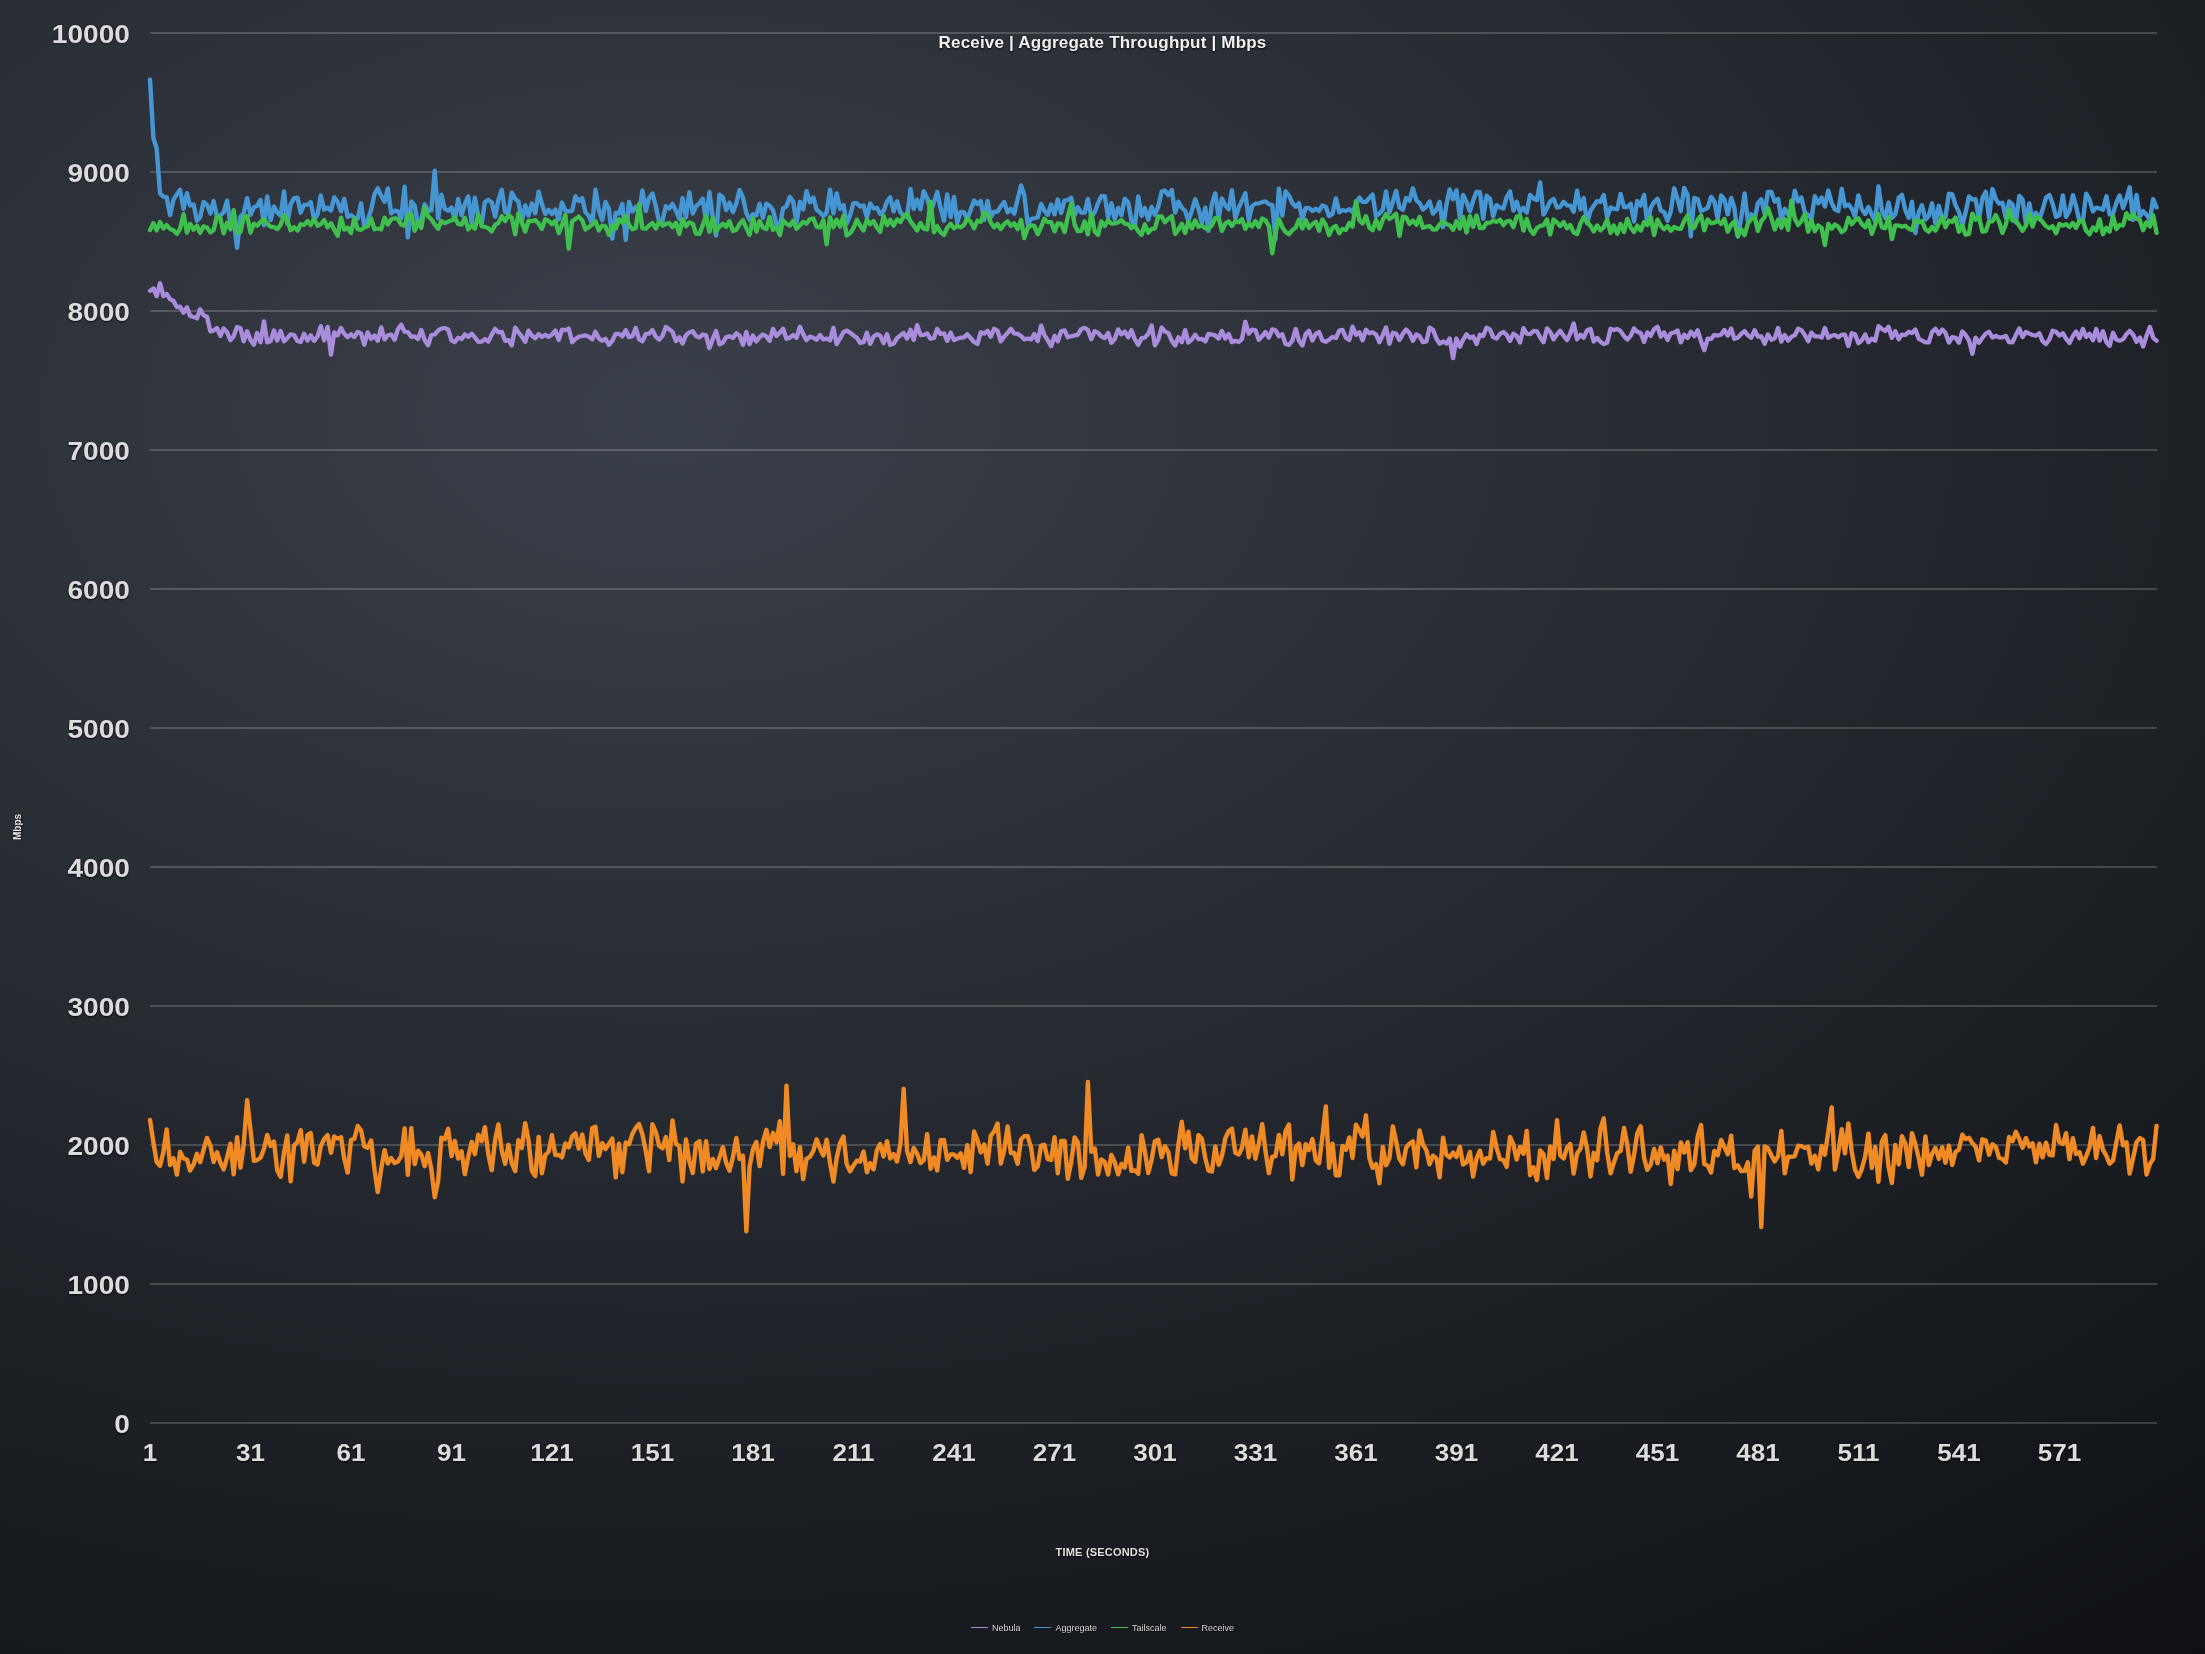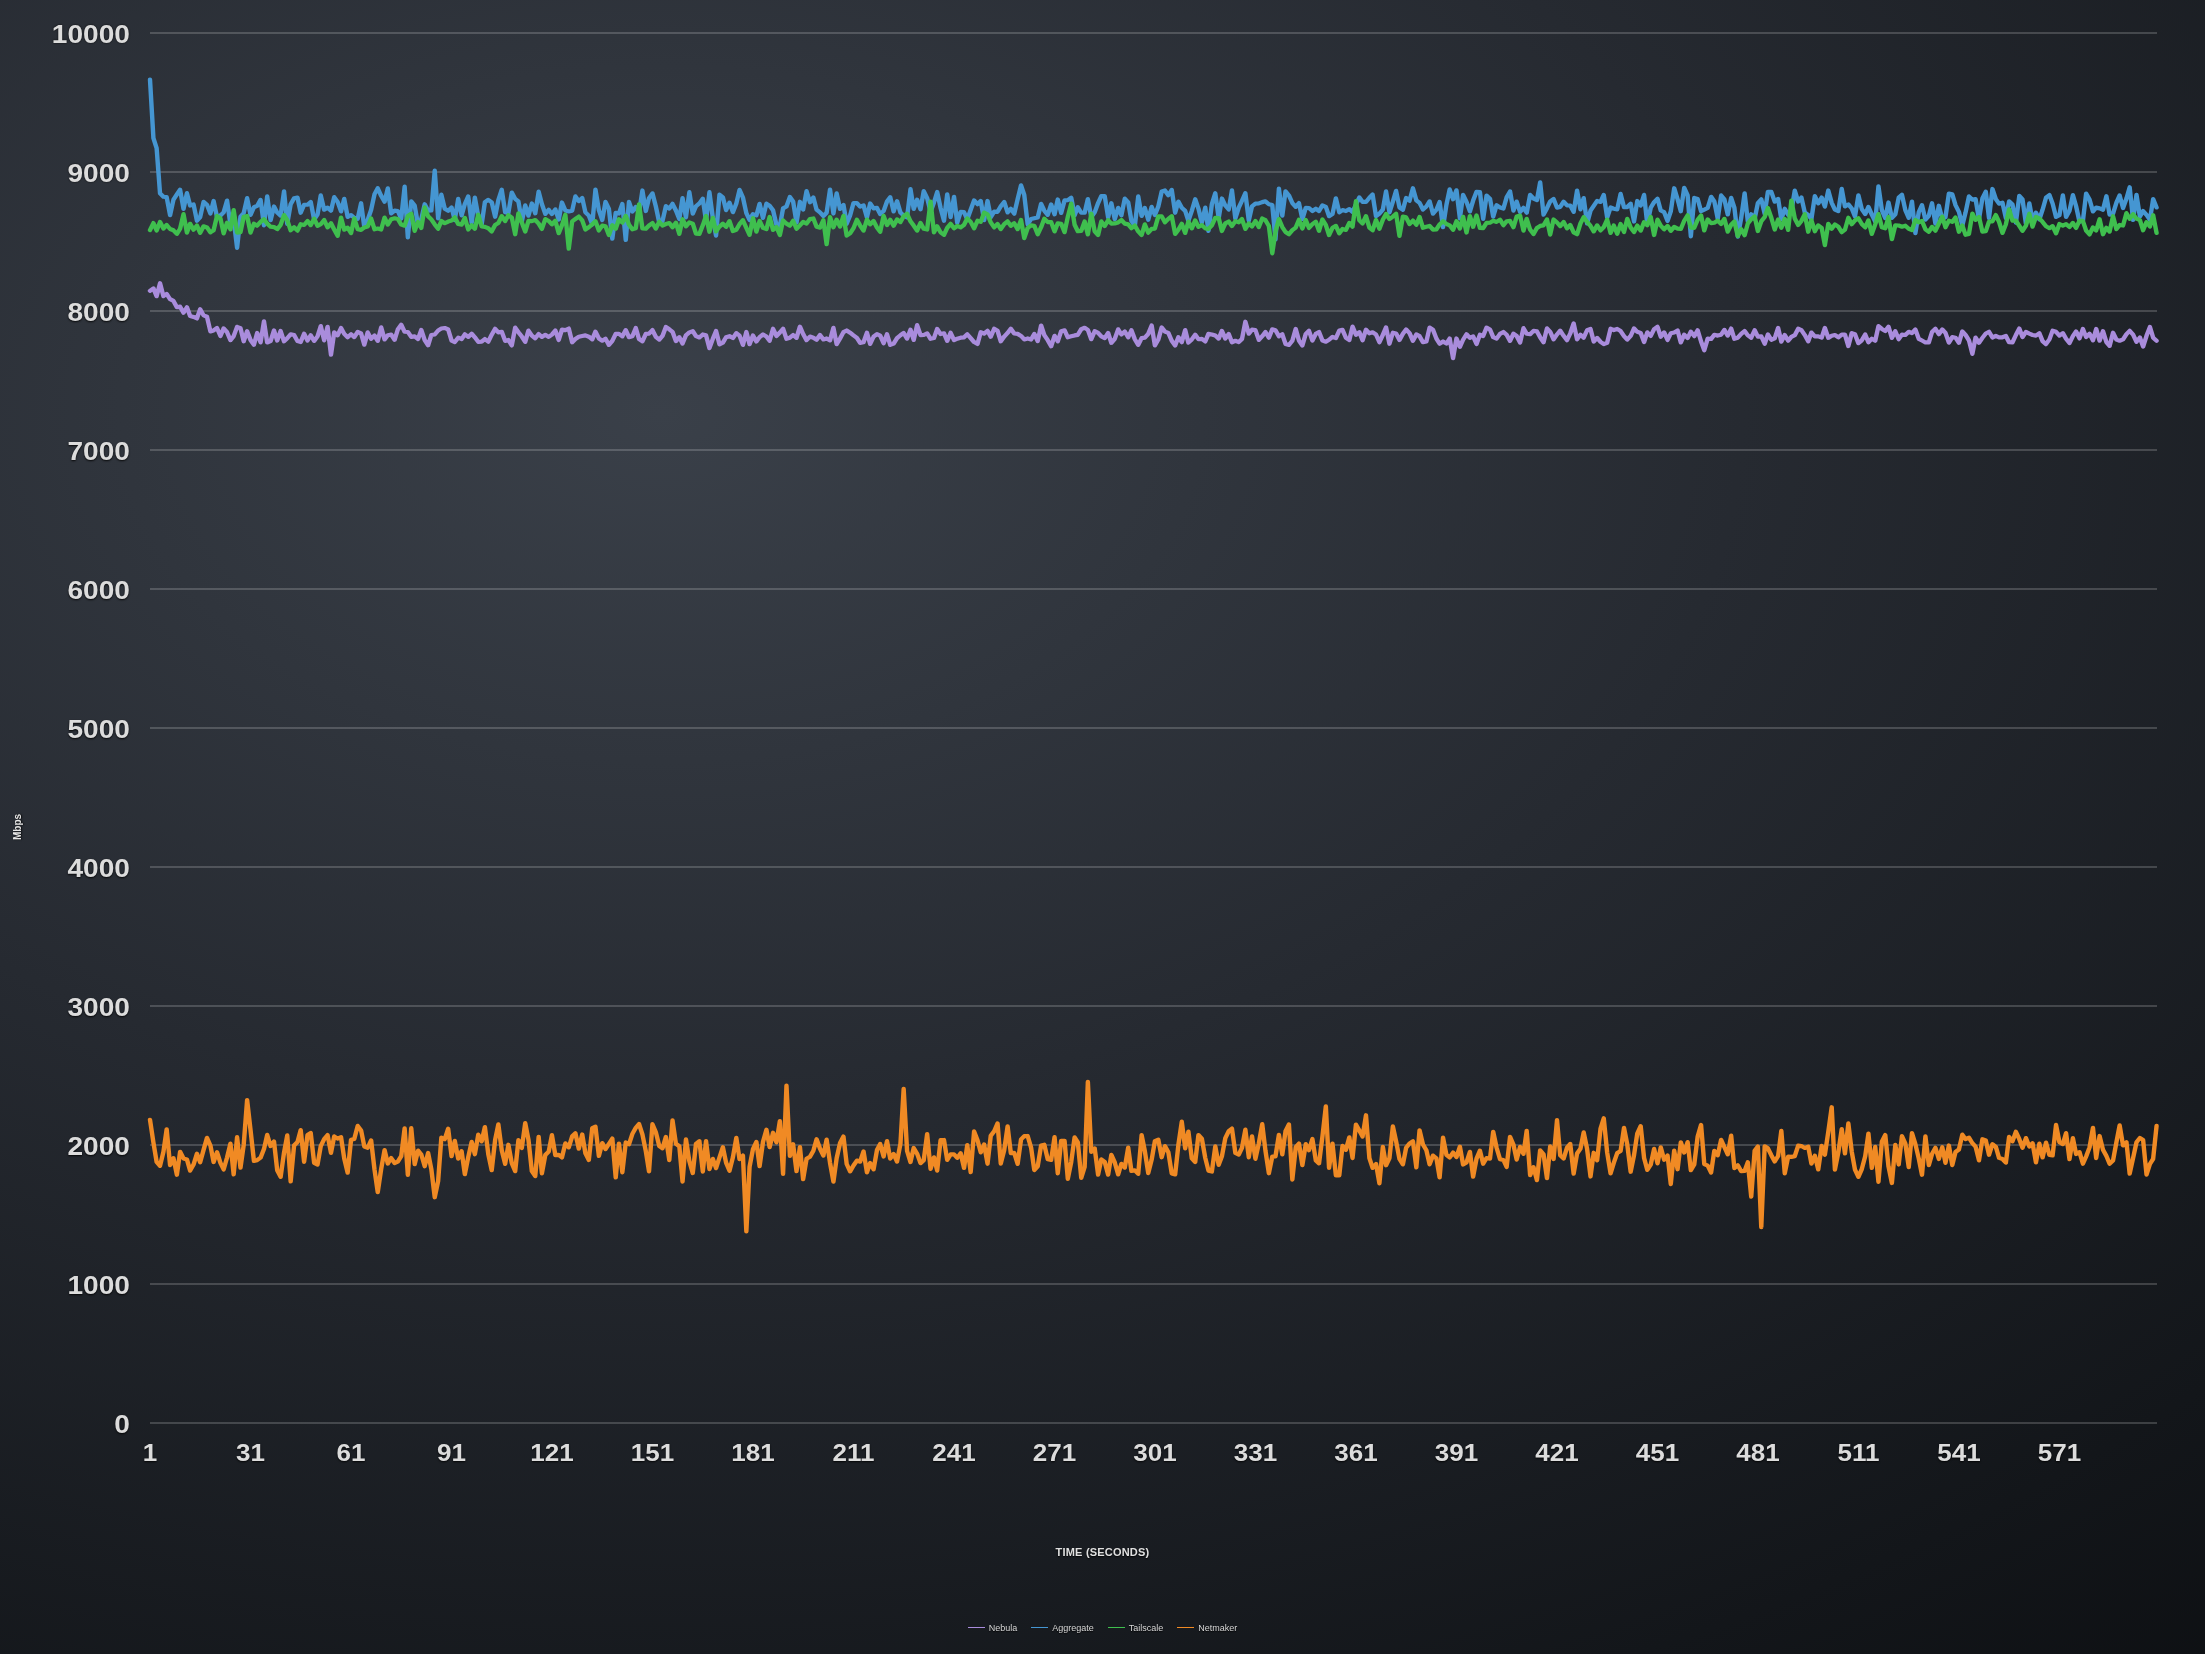--- a/index.html
+++ b/index.html
@@ -102,20 +102,21 @@
     stroke-width: 2.2;
     stroke-linejoin: round;
     stroke-linecap: round;
   }
 </style>
 </head>
 <body>
 
 <div class="stage">
 
+  <div class="title">Receive | Aggregate Throughput | Mbps</div>
   <div class="ylabel">Mbps</div>
 
   <div class="plot-wrap">
     <svg class="plot" viewBox="0 0 1000 760" preserveAspectRatio="none">
       <g class="grid" id="grid-g">
           <line x1="0" x2="1000" y1="730" y2="730"></line>
           <line x1="0" x2="1000" y1="657" y2="657"></line>
           <line x1="0" x2="1000" y1="584" y2="584"></line>
           <line x1="0" x2="1000" y1="511" y2="511"></line>
           <line x1="0" x2="1000" y1="438" y2="438"></line>
@@ -176,17 +177,17 @@
         <span class="swatch" style="color: rgb(169, 140, 220);"></span>
         <span>Nebula</span>
       </span><span class="item">
         <span class="swatch" style="color: rgb(69, 150, 210);"></span>
         <span>Aggregate</span>
       </span><span class="item">
         <span class="swatch" style="color: rgb(63, 191, 78);"></span>
         <span>Tailscale</span>
       </span><span class="item">
         <span class="swatch" style="color: rgb(240, 138, 36);"></span>
-        <span>Netmaker</span>
+        <span>Receive</span>
       </span></div>
 
 </div>
 
 
 </body></html>

